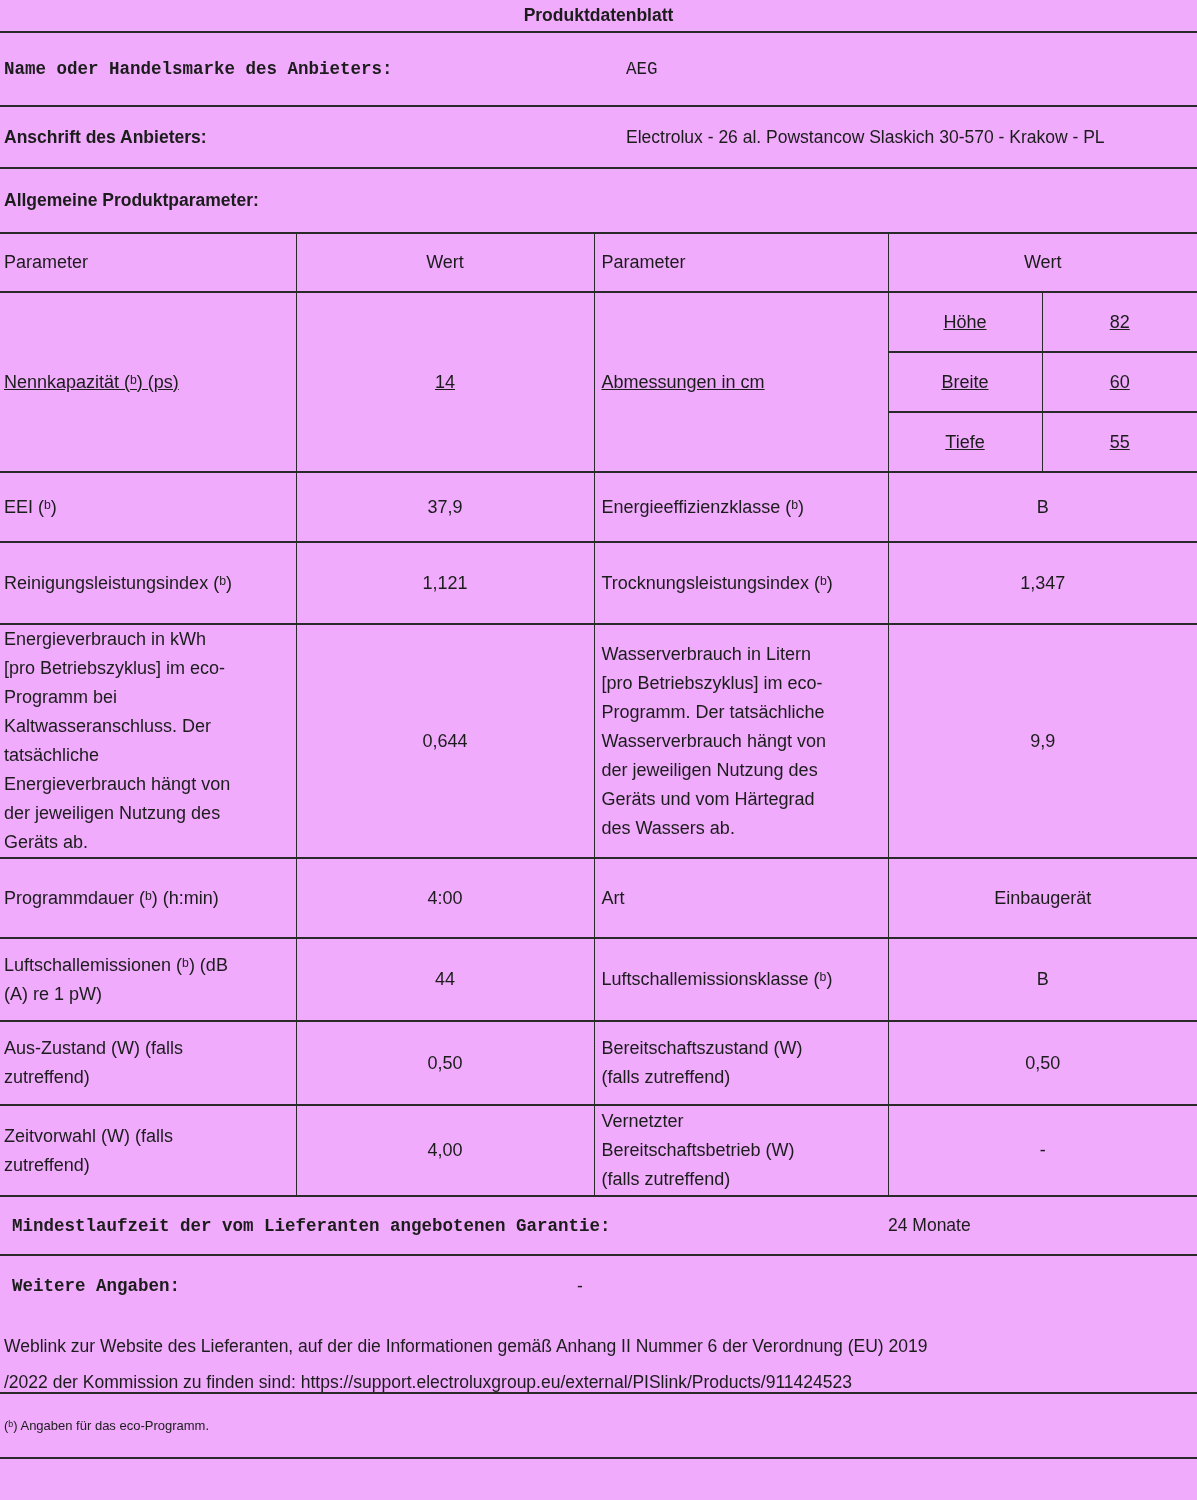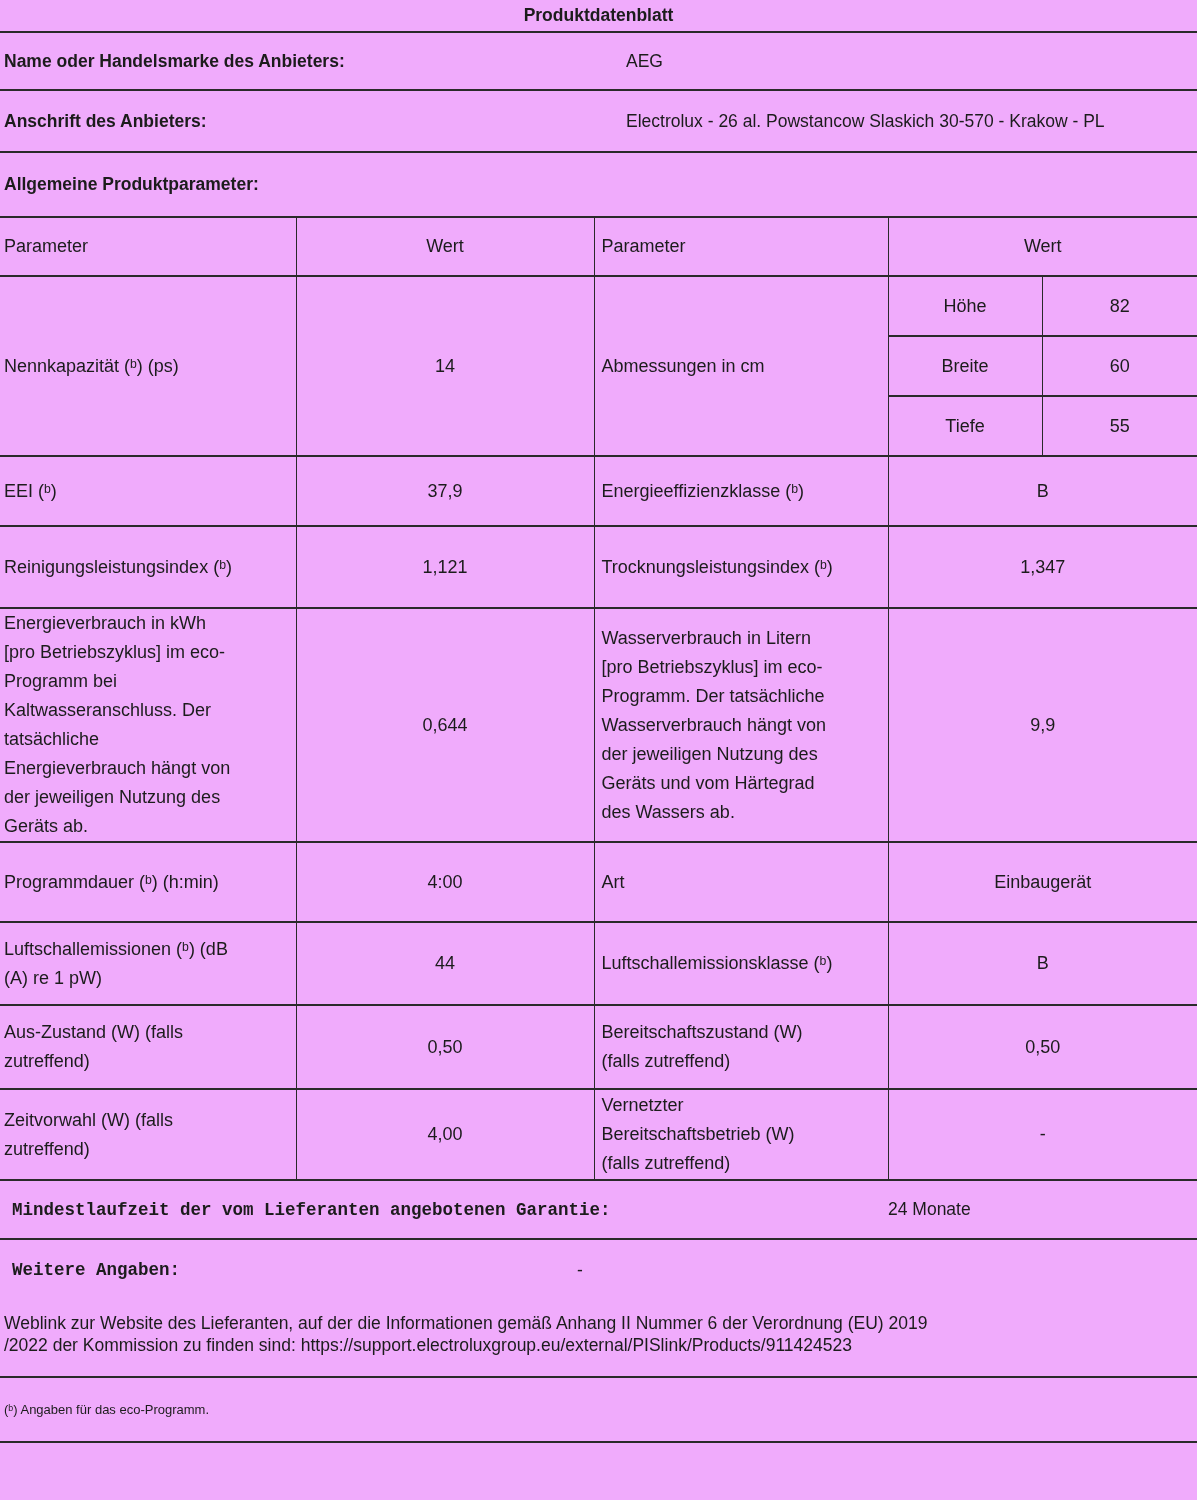--- a/index.html
+++ b/index.html
@@ -26,21 +26,21 @@
   }
 
   
   .info-row {
     position: relative;
     display: flex; align-items: center;
     font-size: 17.5px;
   }
   .info-row .label { font-weight: bold; padding-left: 4px; }
   .info-row .value { position: absolute; left: 626px; white-space: nowrap; }
-  .h57 { height: 58px; }
+  .h57 { height: 74px; font-family: Liberation Mono, monospace; }
   .h62 { height: 62px; }
   .h58 { height: 58px; }
 
   
   .section-heading {
     height: 63px;
     display: flex; align-items: center;
     font-weight: bold; font-size: 17.5px;
     padding-left: 4px;
   }
@@ -66,21 +66,21 @@
   }
   td.param {
     text-align: left;
     padding-left: 4px;
     padding-right: 6px;
     white-space: pre-line;
   }
   td.c3 { padding-left: 7px; }
   td.val { text-align: center; }
   .r-head td  { height: 59px; }
-  .r-dims td  { height: 60px; }
+  .r-dims td  { height: 60px; text-decoration: underline; }
   .r-eei td   { height: 70px; }
   .r-clean td { height: 82px; }
   .r-energy td{ height: 230px; }
   .r-prog td  { height: 80px; }
   .r-noise td { height: 83px; }
   .r-off td   { height: 84px; }
   .r-delay td { height: 91px; }
 
   
   .footer-row {
@@ -90,21 +90,21 @@
   }
   .footer-row .label { font-weight: bold; padding-left: 12px; font-family: Liberation Mono, monospace; }
   .footer-row.guarantee { height: 59px; }
   .footer-row.guarantee .value { position: absolute; left: 888px; white-space: nowrap; }
   .footer-row.more { height: 60px; }
   .footer-row.more .value { position: absolute; left: 577px; white-space: nowrap; }
 
   .weblink-block {
     height: 78px;
     font-size: 17.5px;
-    line-height: 22px;
+    line-height: 36px;
     padding: 12px 0 0 4px;
     white-space: pre-line;
   }
   .footnote-block {
     height: 65px;
     display: flex; align-items: center;
     font-size: 13px;
     padding-left: 4px;
   }
 </style>

